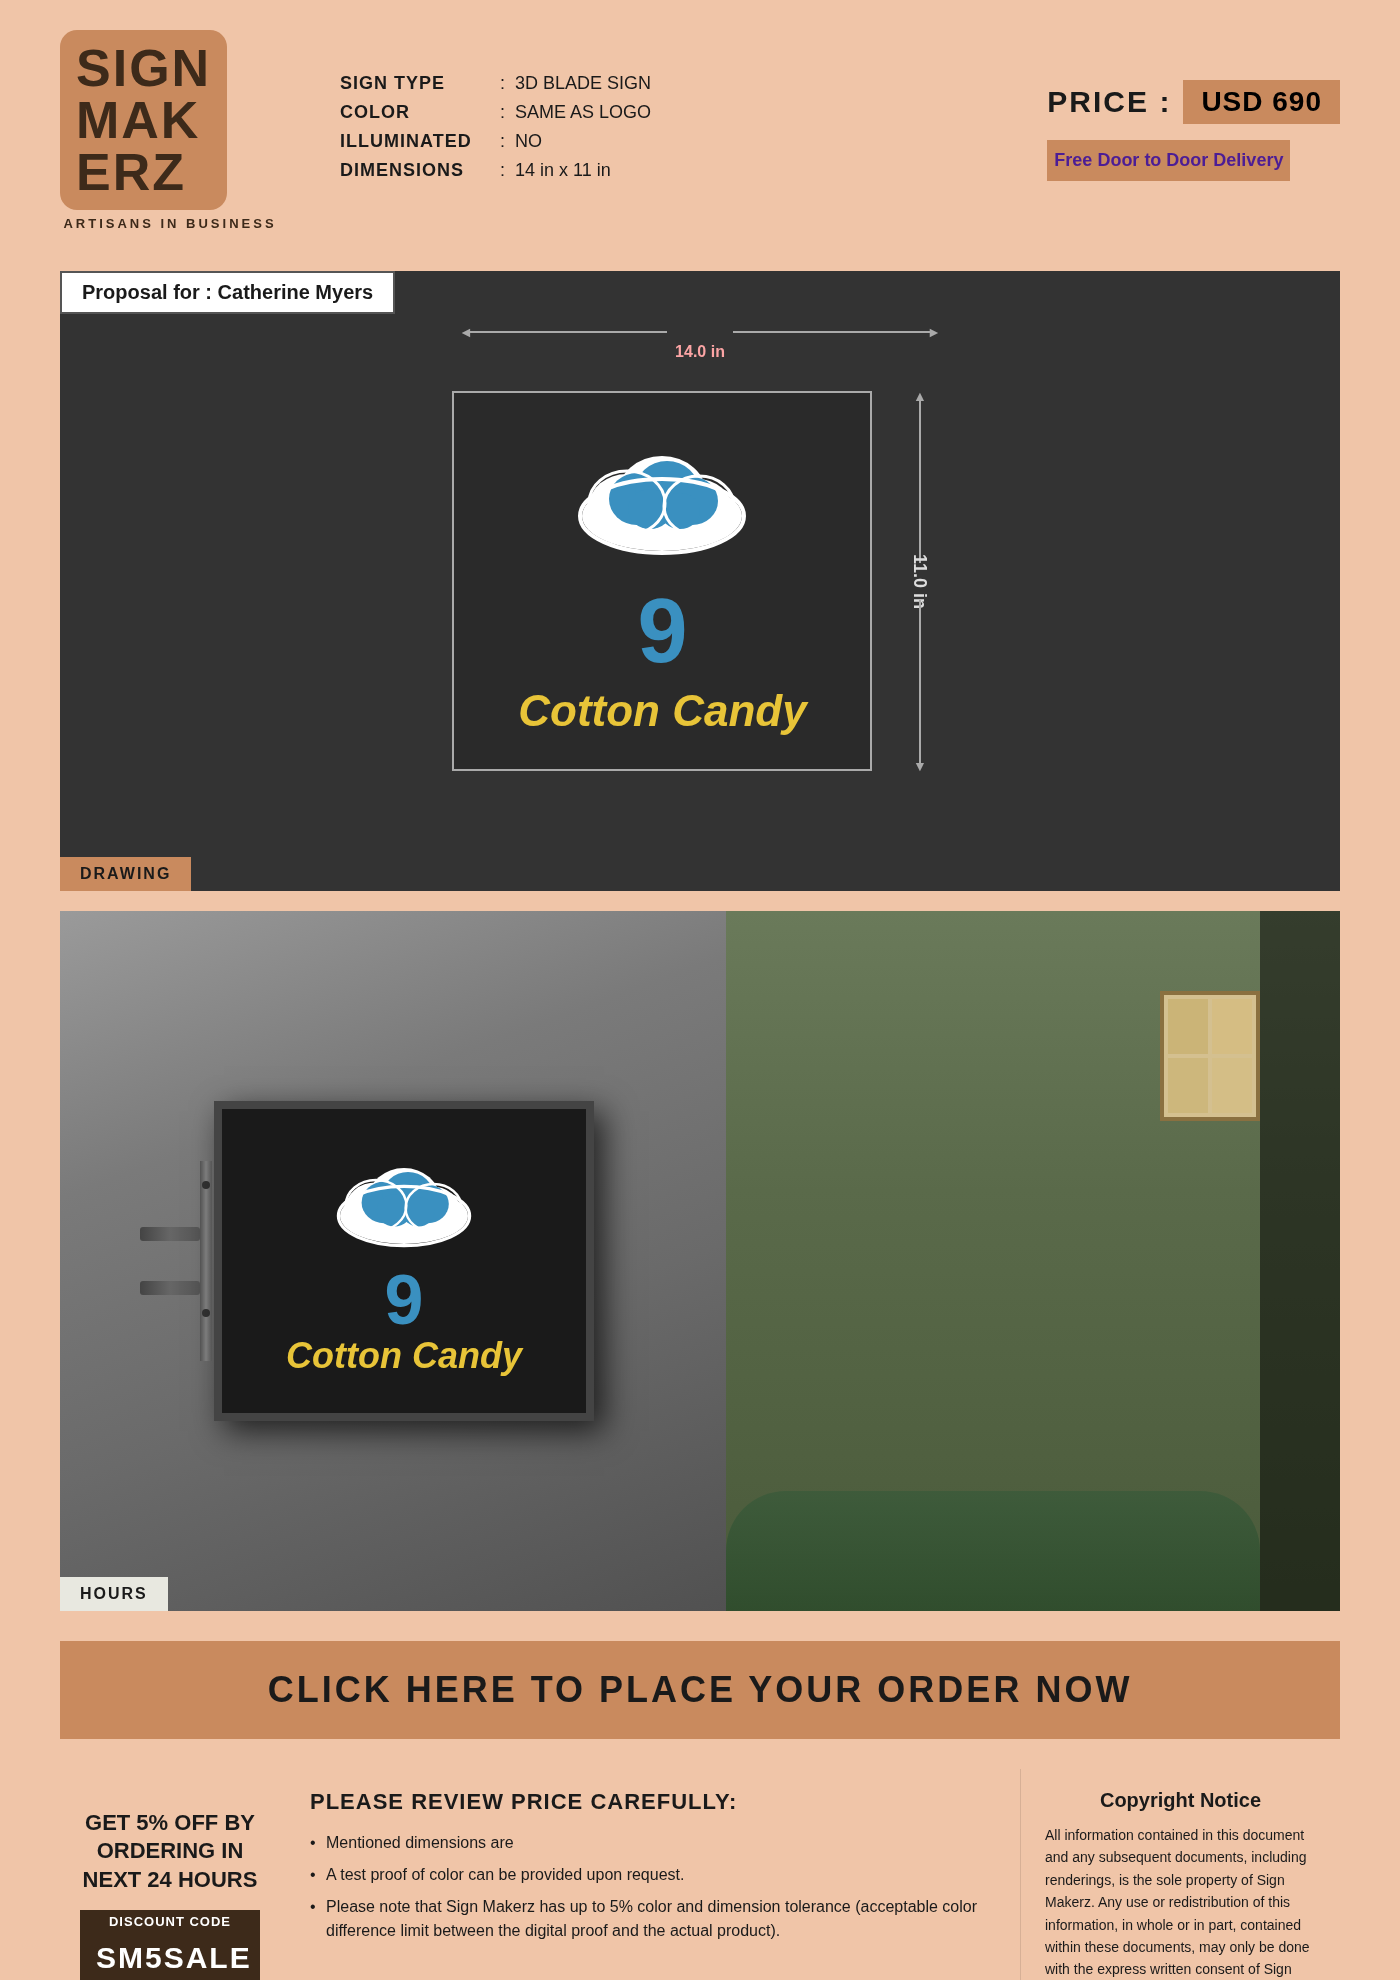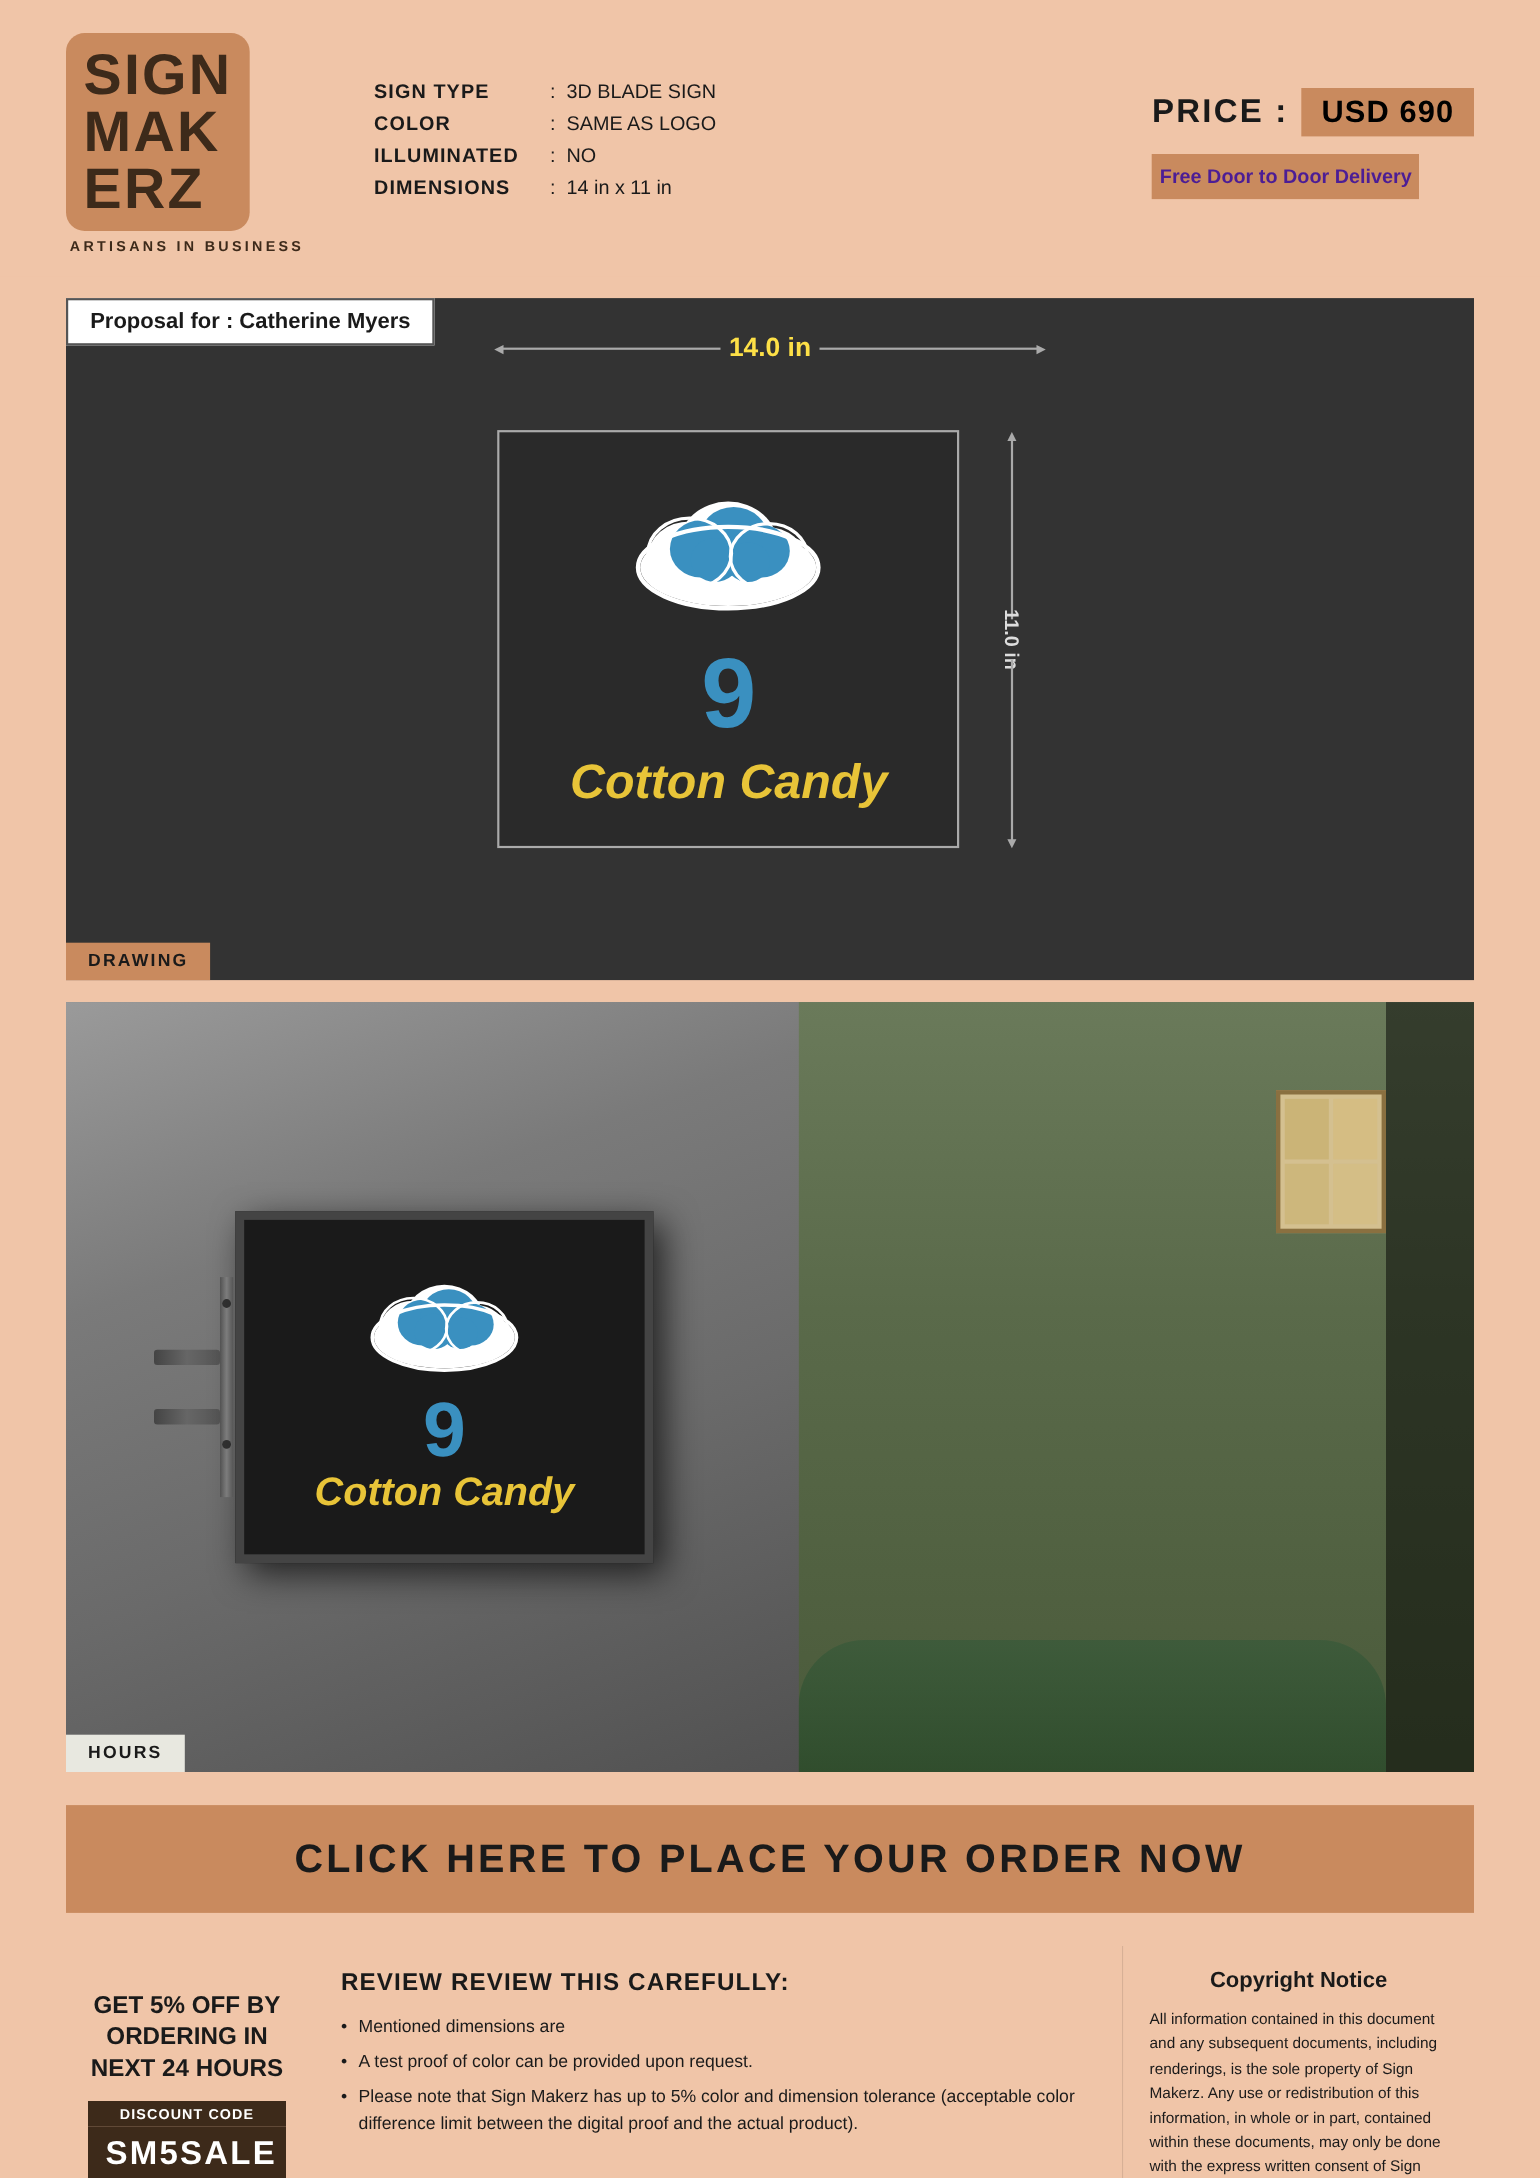--- a/index.html
+++ b/index.html
@@ -458,21 +458,21 @@
 
 <div class="drawing-section">
   <div class="proposal-label">Proposal for : Catherine Myers</div>
   <div class="drawing-container">
 
     <div style="position:absolute; top:32px; left:0; right:0; display:flex; align-items:center; justify-content:center;">
       <div style="display:flex; align-items:center; gap:8px; color:#ccc;">
         <div style="width:200px; height:2px; background:#aaa; position:relative;">
           <span style="position:absolute; left:-8px; top:-7px; font-size:14px; color:#aaa;">◄</span>
         </div>
-        <span style="color:#fde047; font-size:24px; font-weight:bold;">14.0 in</span>
+        <span style="color:#fca5a5; font-size:16px; font-weight:bold;margin-top:40px;">14.0 in</span>
         <div style="width:200px; height:2px; background:#aaa; position:relative;">
           <span style="position:absolute; right:-8px; top:-7px; font-size:14px; color:#aaa;">►</span>
         </div>
       </div>
     </div>
 
     <div style="display:flex; align-items:center; margin-top:20px;">
       <div class="sign-box">
 
         <svg class="cloud-svg" viewBox="0 0 200 130" xmlns="http://www.w3.org/2000/svg">
@@ -578,21 +578,21 @@
 
 <div class="footer">
 
   <div class="footer-left">
     <div class="discount-text">GET 5% OFF BY ORDERING IN NEXT 24 HOURS</div>
     <div class="discount-code-label">DISCOUNT CODE</div>
     <div class="discount-code">SM5SALE</div>
   </div>
 
   <div class="footer-middle">
-    <div class="review-title">REVIEW REVIEW THIS CAREFULLY:</div>
+    <div class="review-title">PLEASE REVIEW PRICE CAREFULLY:</div>
     <div class="review-item">
       <span>Mentioned dimensions are</span>
     </div>
     <div class="review-item">
       <span>A test proof of color can be provided upon request.</span>
     </div>
     <div class="review-item">
       <span>Please note that Sign Makerz has up to 5% color and dimension tolerance (acceptable color difference limit between the digital proof and the actual product).</span>
     </div>
   </div>

